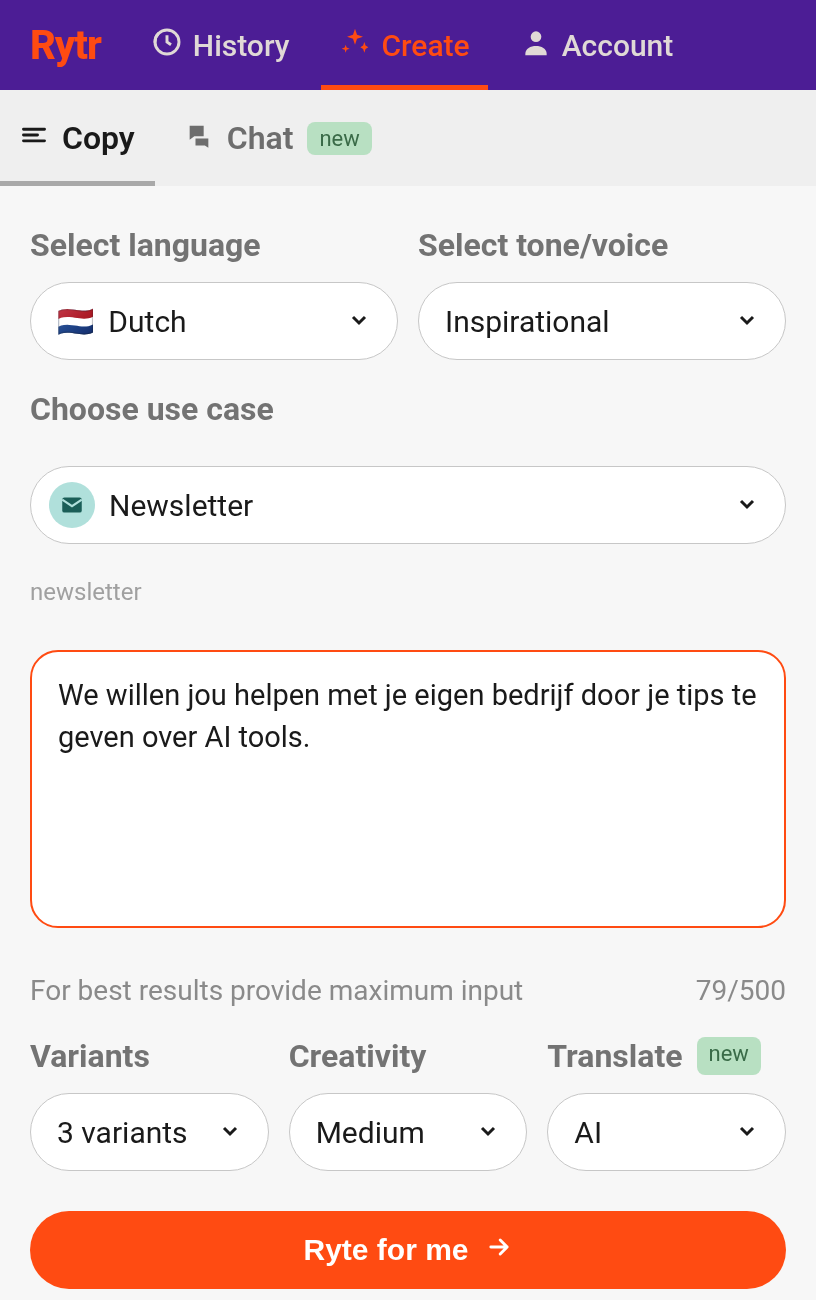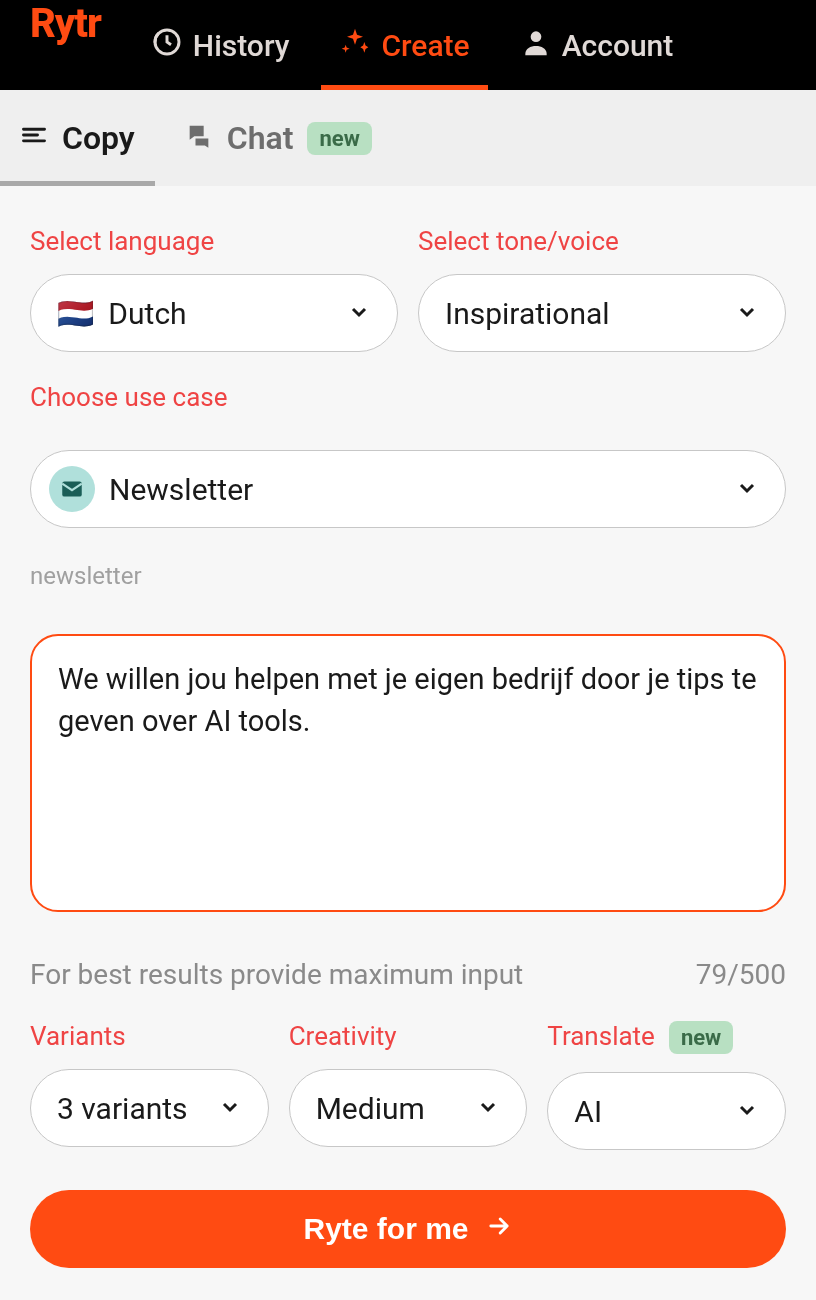--- a/index.html
+++ b/index.html
@@ -6,24 +6,24 @@
   body {
     font-family: -apple-system, BlinkMacSystemFont, "Segoe UI", Roboto, sans-serif;
     background: #efefef;
     width: 816px;
     height: 1300px;
     overflow: hidden;
   }
   
   
   .top-header {
-    background: #000000;
+    background: #4c1d95;
     height: 90px;
     display: flex;
-    align-items: flex-start;
+    align-items: center;
     padding: 0 30px;
   }
   .logo {
     color: #ff4b12;
     font-size: 40px;
     font-weight: 800;
     letter-spacing: -1px;
     margin-right: 50px;
   }
   .nav-items {
@@ -88,44 +88,44 @@
     left: -20px;
     right: -20px;
     height: 5px;
     background: #a9a9a9;
   }
   .sub-tab svg { width: 28px; height: 28px; }
   .badge-new {
     background: #b8e0c2;
     color: #3a6b48;
     font-size: 22px;
-    font-weight: 700;
+    font-weight: 400;
     padding: 4px 12px;
     border-radius: 8px;
   }
   
   
   .main {
     background: #f7f7f7;
     padding: 40px 30px;
   }
   .row {
     display: flex;
     gap: 20px;
     margin-bottom: 30px;
   }
   .field {
     flex: 1;
     display: flex;
     flex-direction: column;
   }
   .field-label {
-    font-size: 26px;
-    font-weight: 400;
-    color: #ef4444;
+    font-size: 32px;
+    font-weight: 700;
+    color: #737373;
     margin-bottom: 18px;
   }
   .field-label-row {
     display: flex;
     gap: 14px;
     margin-bottom: 18px;
   }
   .field-label-row .field-label { margin-bottom: 0; }
   .select {
     background: #fff;

